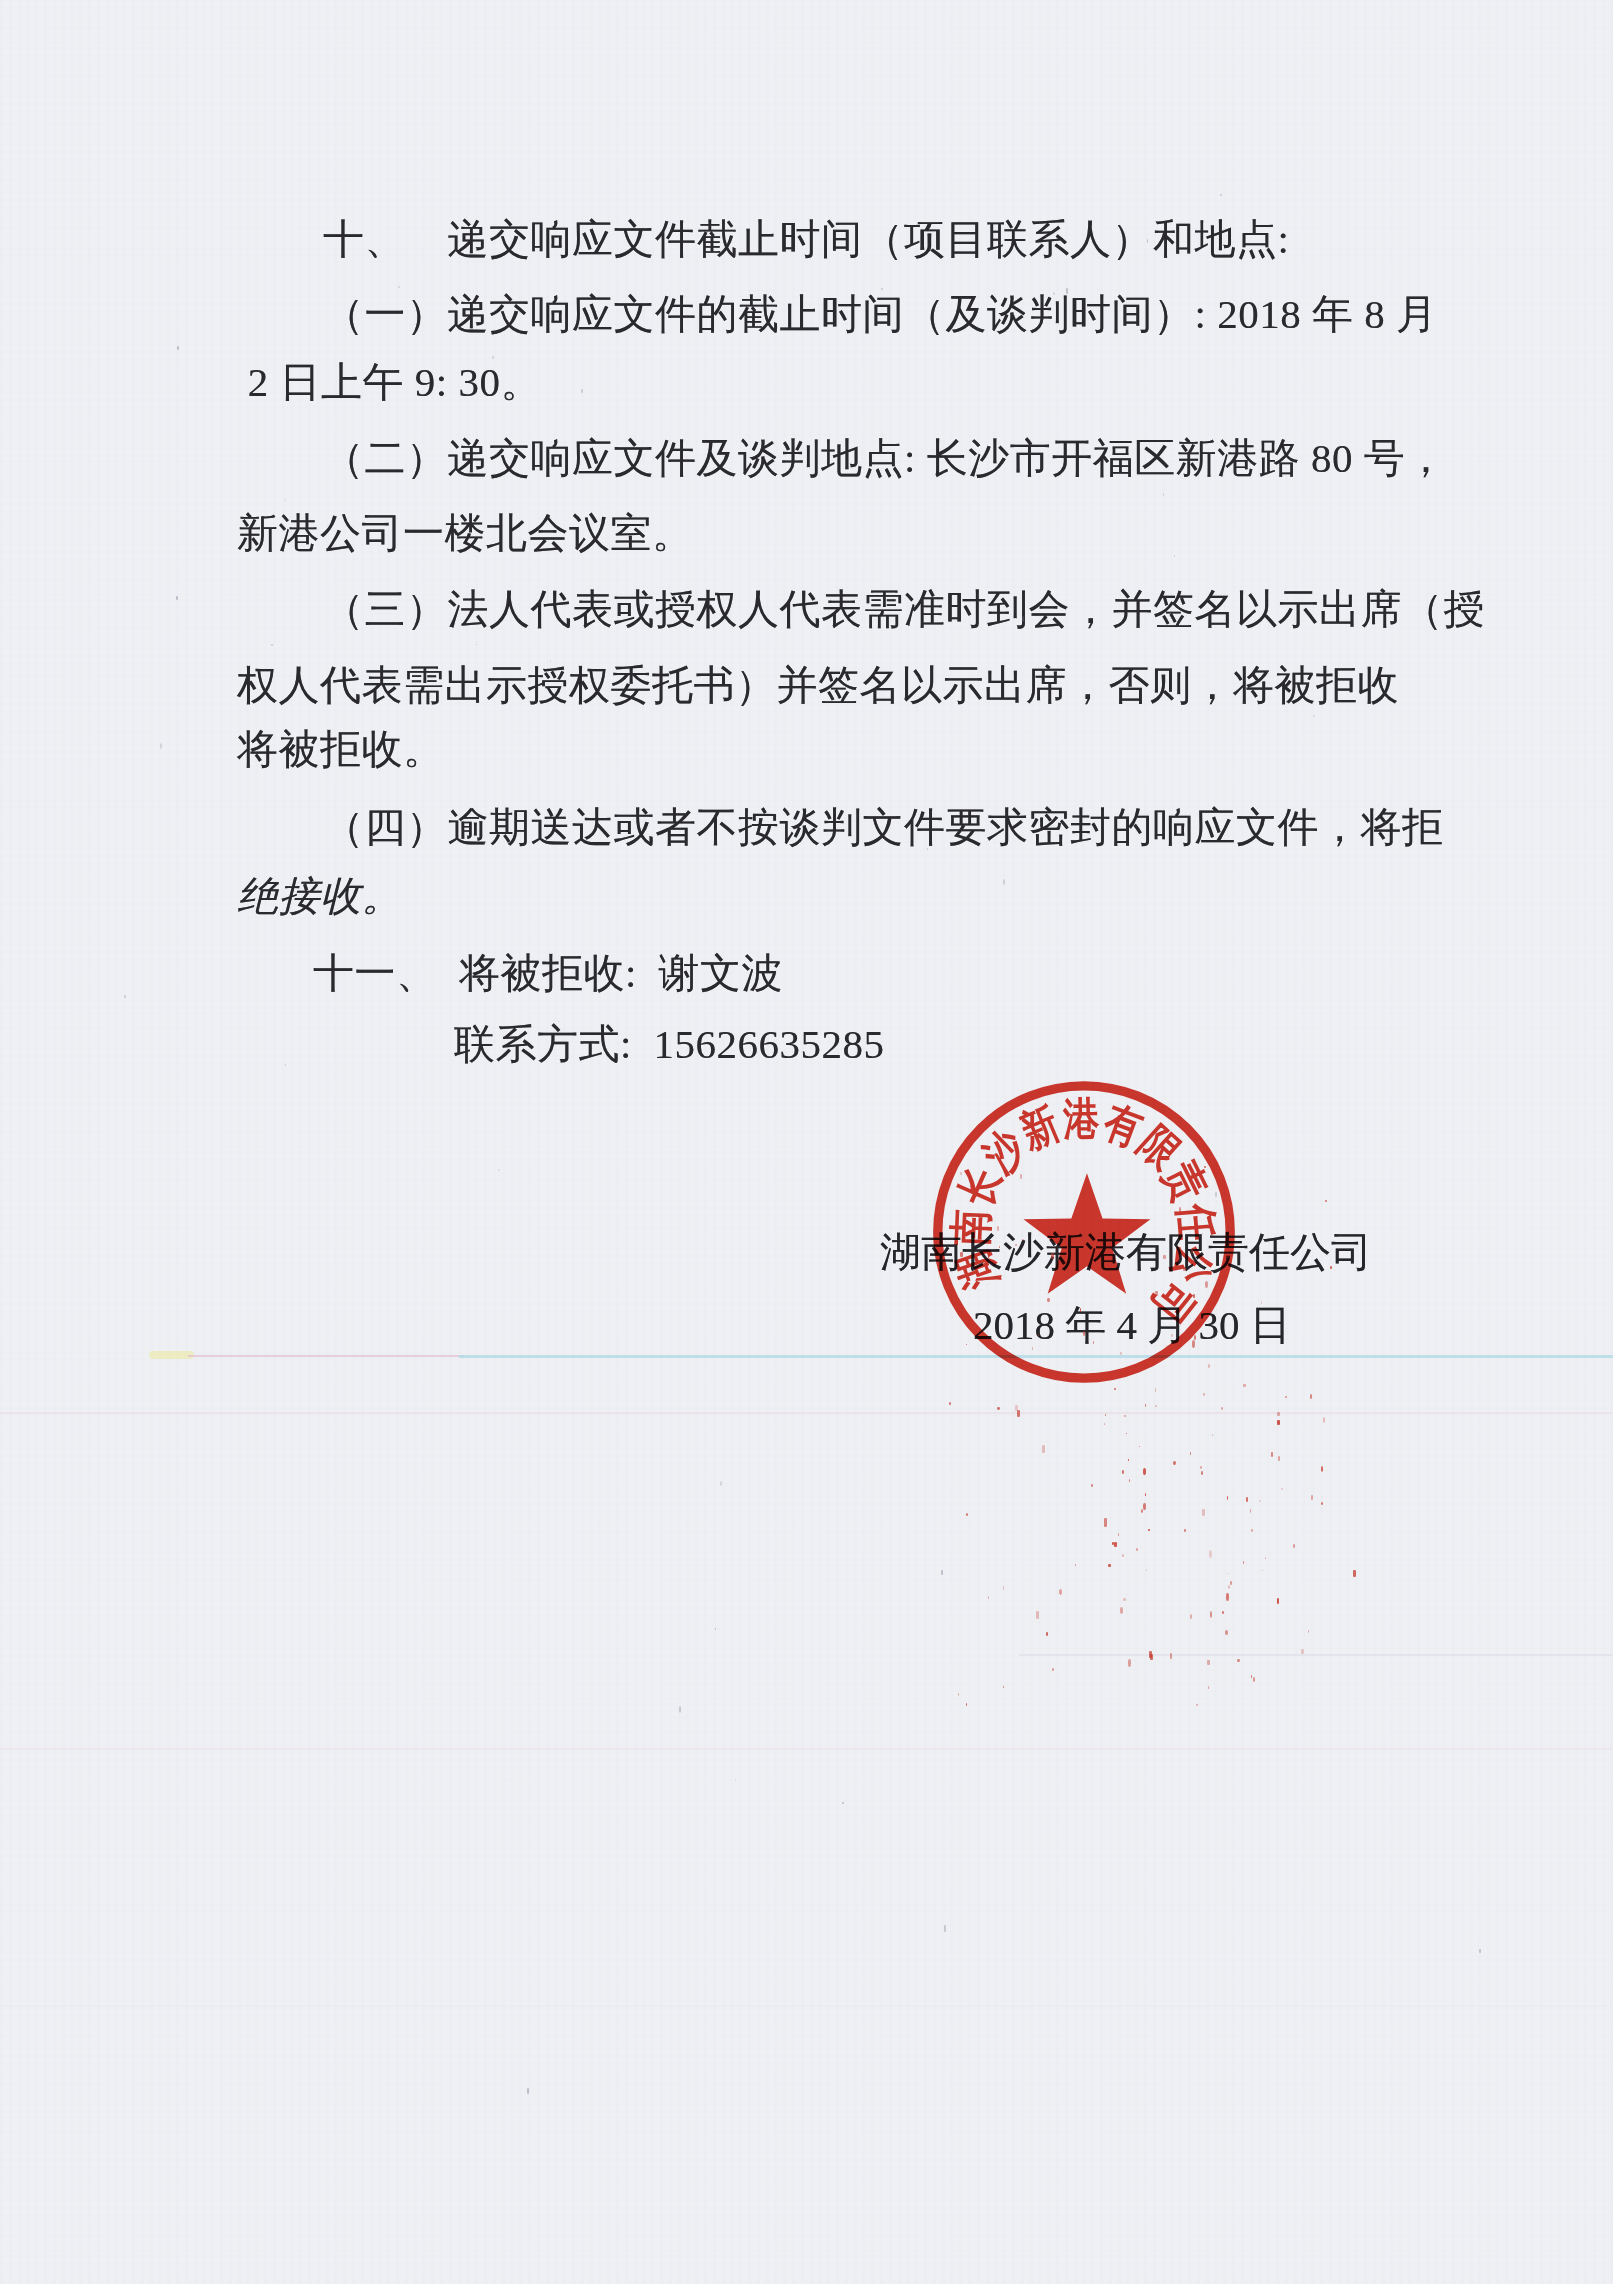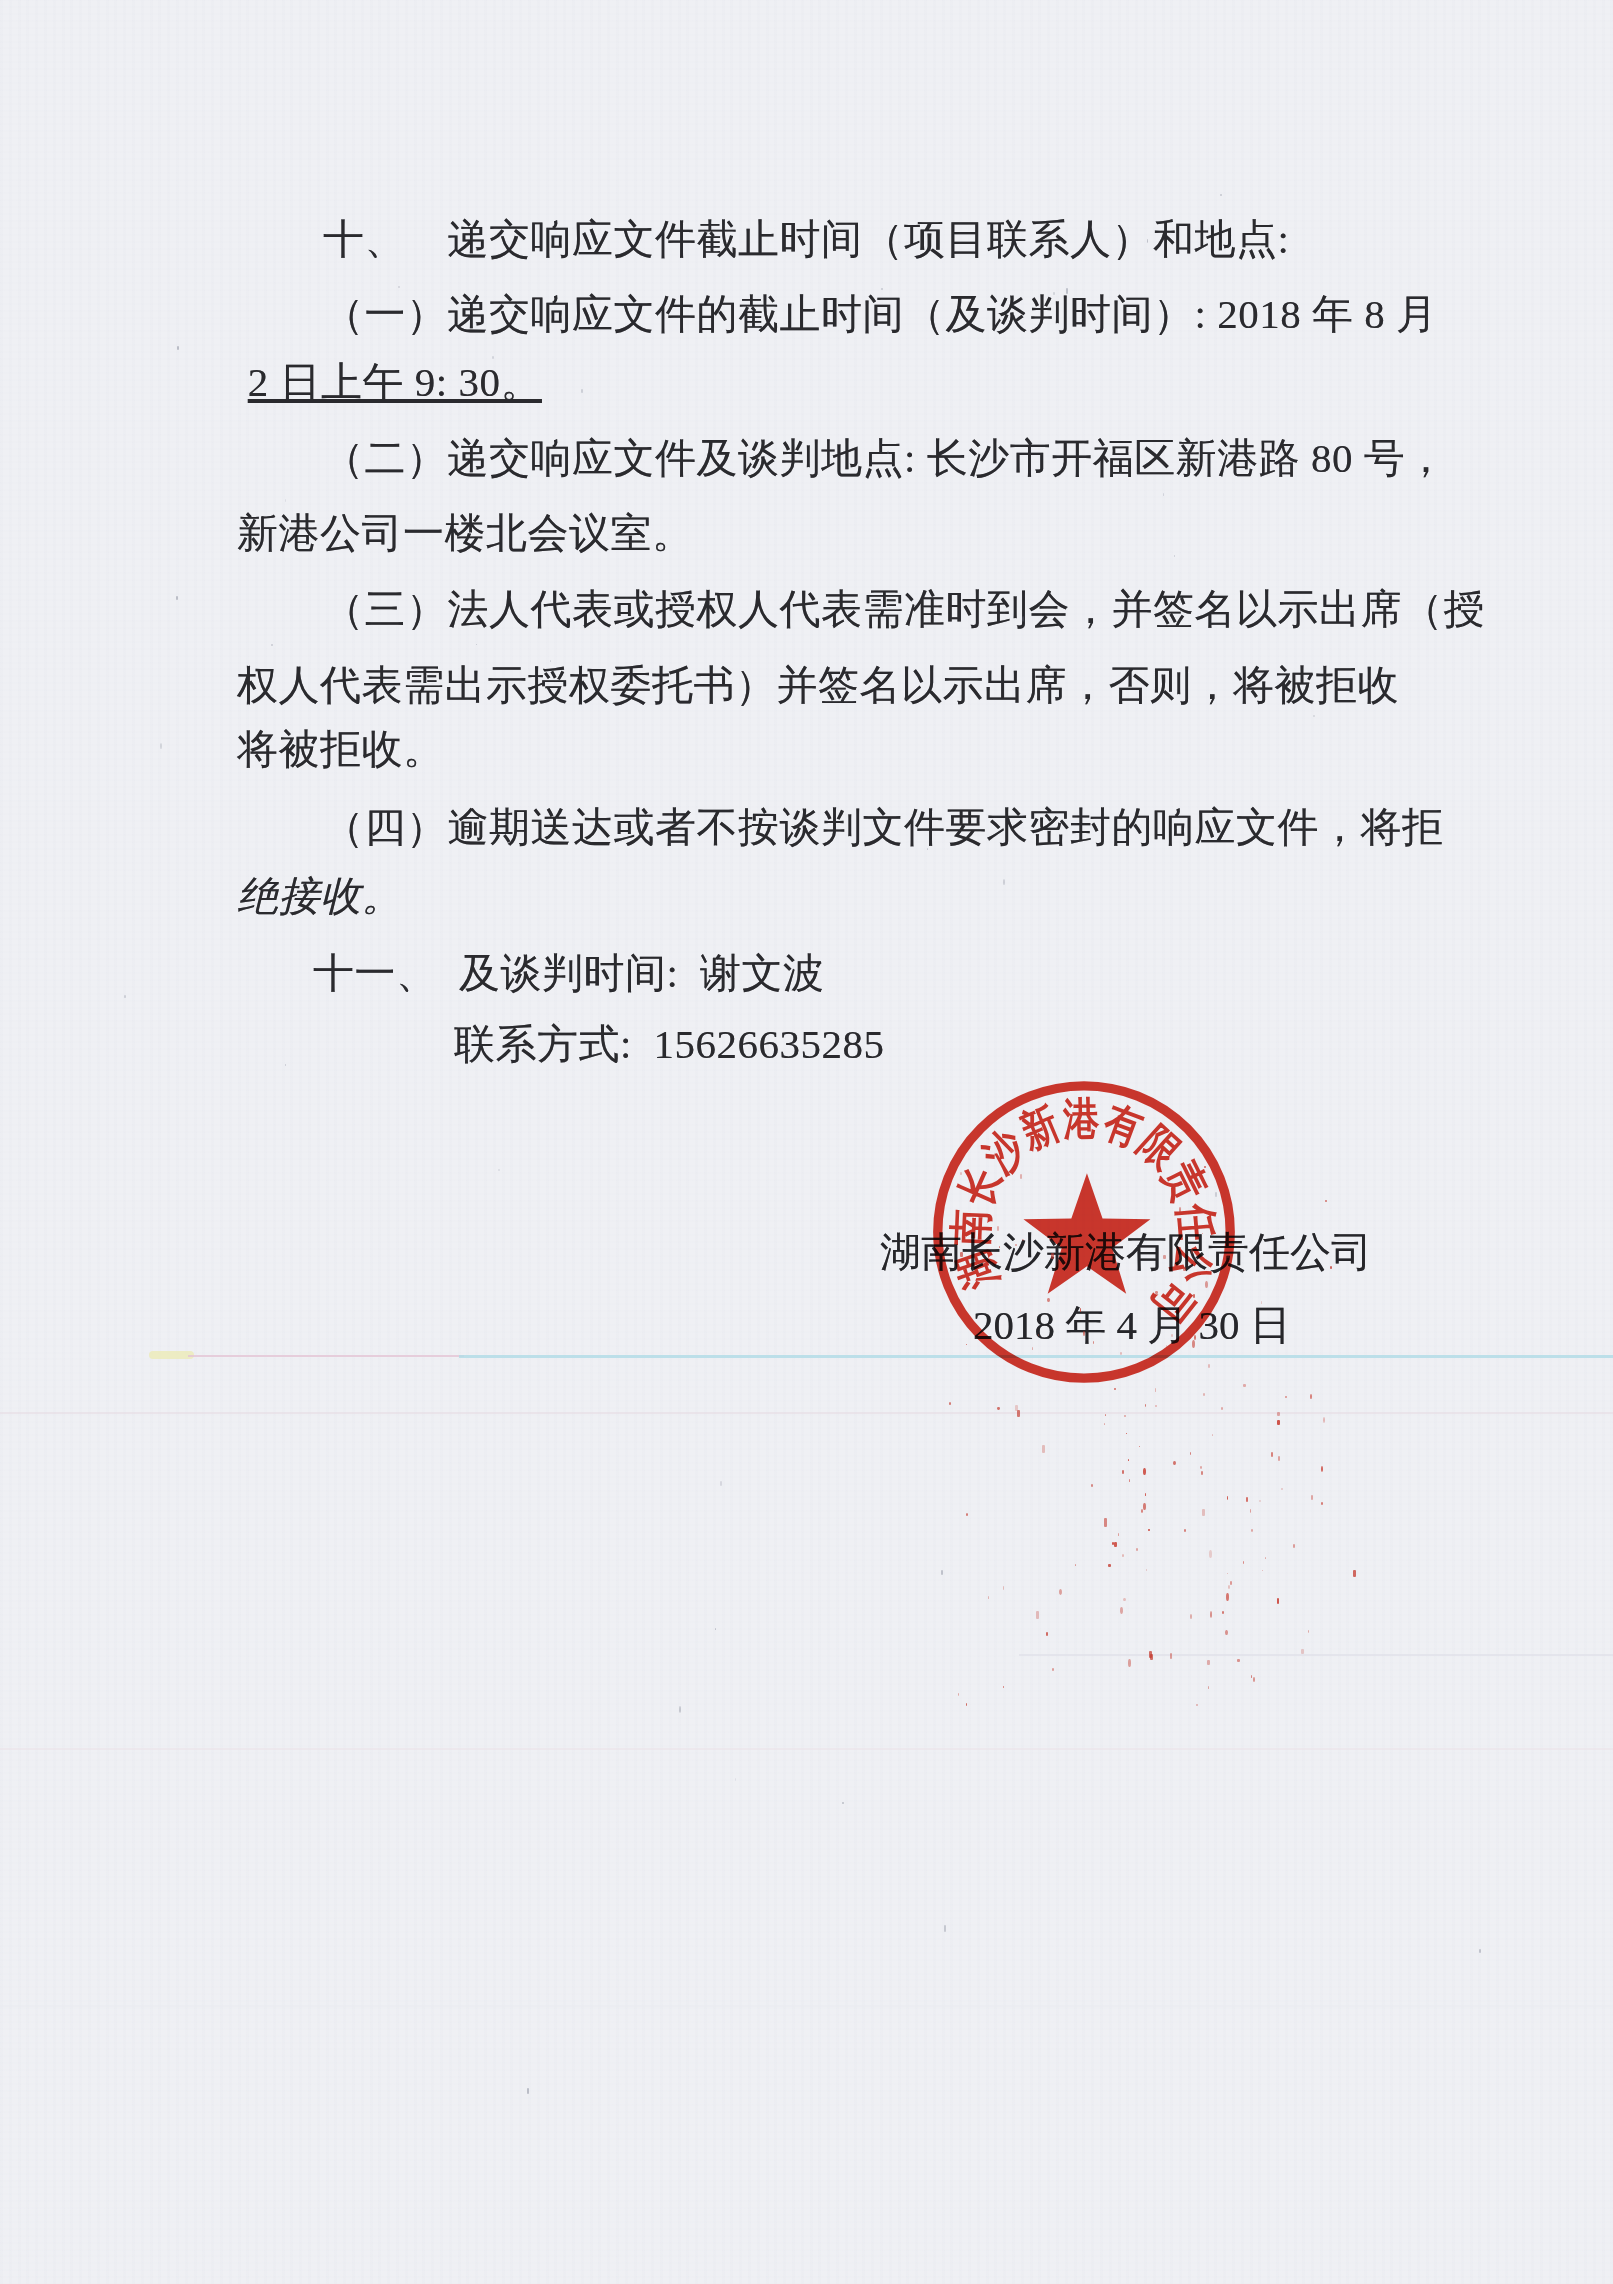--- a/index.html
+++ b/index.html
@@ -37,21 +37,21 @@
   .ln-5  { top: 510px; }
   .ln-6  { top: 586px; }
   .ln-7  { top: 662px; }
   .ln-8  { top: 726px; }
   .ln-9  { top: 804px; }
   .ln-10 { top: 873px; font-style: italic; }
   .ln-11 { top: 950px; }
   .ln-12 { top: 1021px; }
   .indent-para  { margin-left: 86px; }
   .indent-none  { margin-left: 0; }
-  .indent-small { margin-left: 10.8px; text-decoration: underline; }
+  .indent-small { margin-left: 10.8px; }
   .indent-p11   { margin-left: 76px; }
   .indent-p12   { margin-left: 217px; }
 
   .signature-company {
     position: absolute; left: 880px; top: 1225px;
     font-size: 41px; letter-spacing: 0px; color: #26262a;
     white-space: pre; z-index: 3;
     text-shadow: 0 0 0.6px rgba(38,38,42,0.55);
   }
   .signature-date {
@@ -98,21 +98,21 @@
     <div class="doc-line ln-1 indent-para">十、　递交响应文件截止时间（项目联系人）和地点:</div>
     <div class="doc-line ln-2 indent-para">（一）递交响应文件的截止时间（及谈判时间）: 2018 年 8 月</div>
     <div class="doc-line ln-3 indent-small">2 日上午 9: 30。</div>
     <div class="doc-line ln-4 indent-para">（二）递交响应文件及谈判地点: 长沙市开福区新港路 80 号，</div>
     <div class="doc-line ln-5 indent-none">新港公司一楼北会议室。</div>
     <div class="doc-line ln-6 indent-para">（三）法人代表或授权人代表需准时到会，并签名以示出席（授</div>
     <div class="doc-line ln-7 indent-none">权人代表需出示授权委托书）并签名以示出席，否则，将被拒收</div>
     <div class="doc-line ln-8 indent-none">将被拒收。</div>
     <div class="doc-line ln-9 indent-para">（四）逾期送达或者不按谈判文件要求密封的响应文件，将拒</div>
     <div class="doc-line ln-10 indent-none">绝接收。</div>
-    <div class="doc-line ln-11 indent-p11">十一、  及谈判时间:  谢文波</div>
+    <div class="doc-line ln-11 indent-p11">十一、  将被拒收:  谢文波</div>
     <div class="doc-line ln-12 indent-p12">联系方式:  15626635285</div>
   </div>
 
 <div class="signature-company">湖南长沙新港有限责任公司</div>
 <div class="signature-date">2018 年 4 月 30 日</div>
 
 <svg class="stamp" viewBox="0 0 320 320">
   <defs>
     <path id="ring-path" d="M 73.4 210 A 100 100 0 1 1 224.3 236.6" fill="none"></path>
   </defs>

